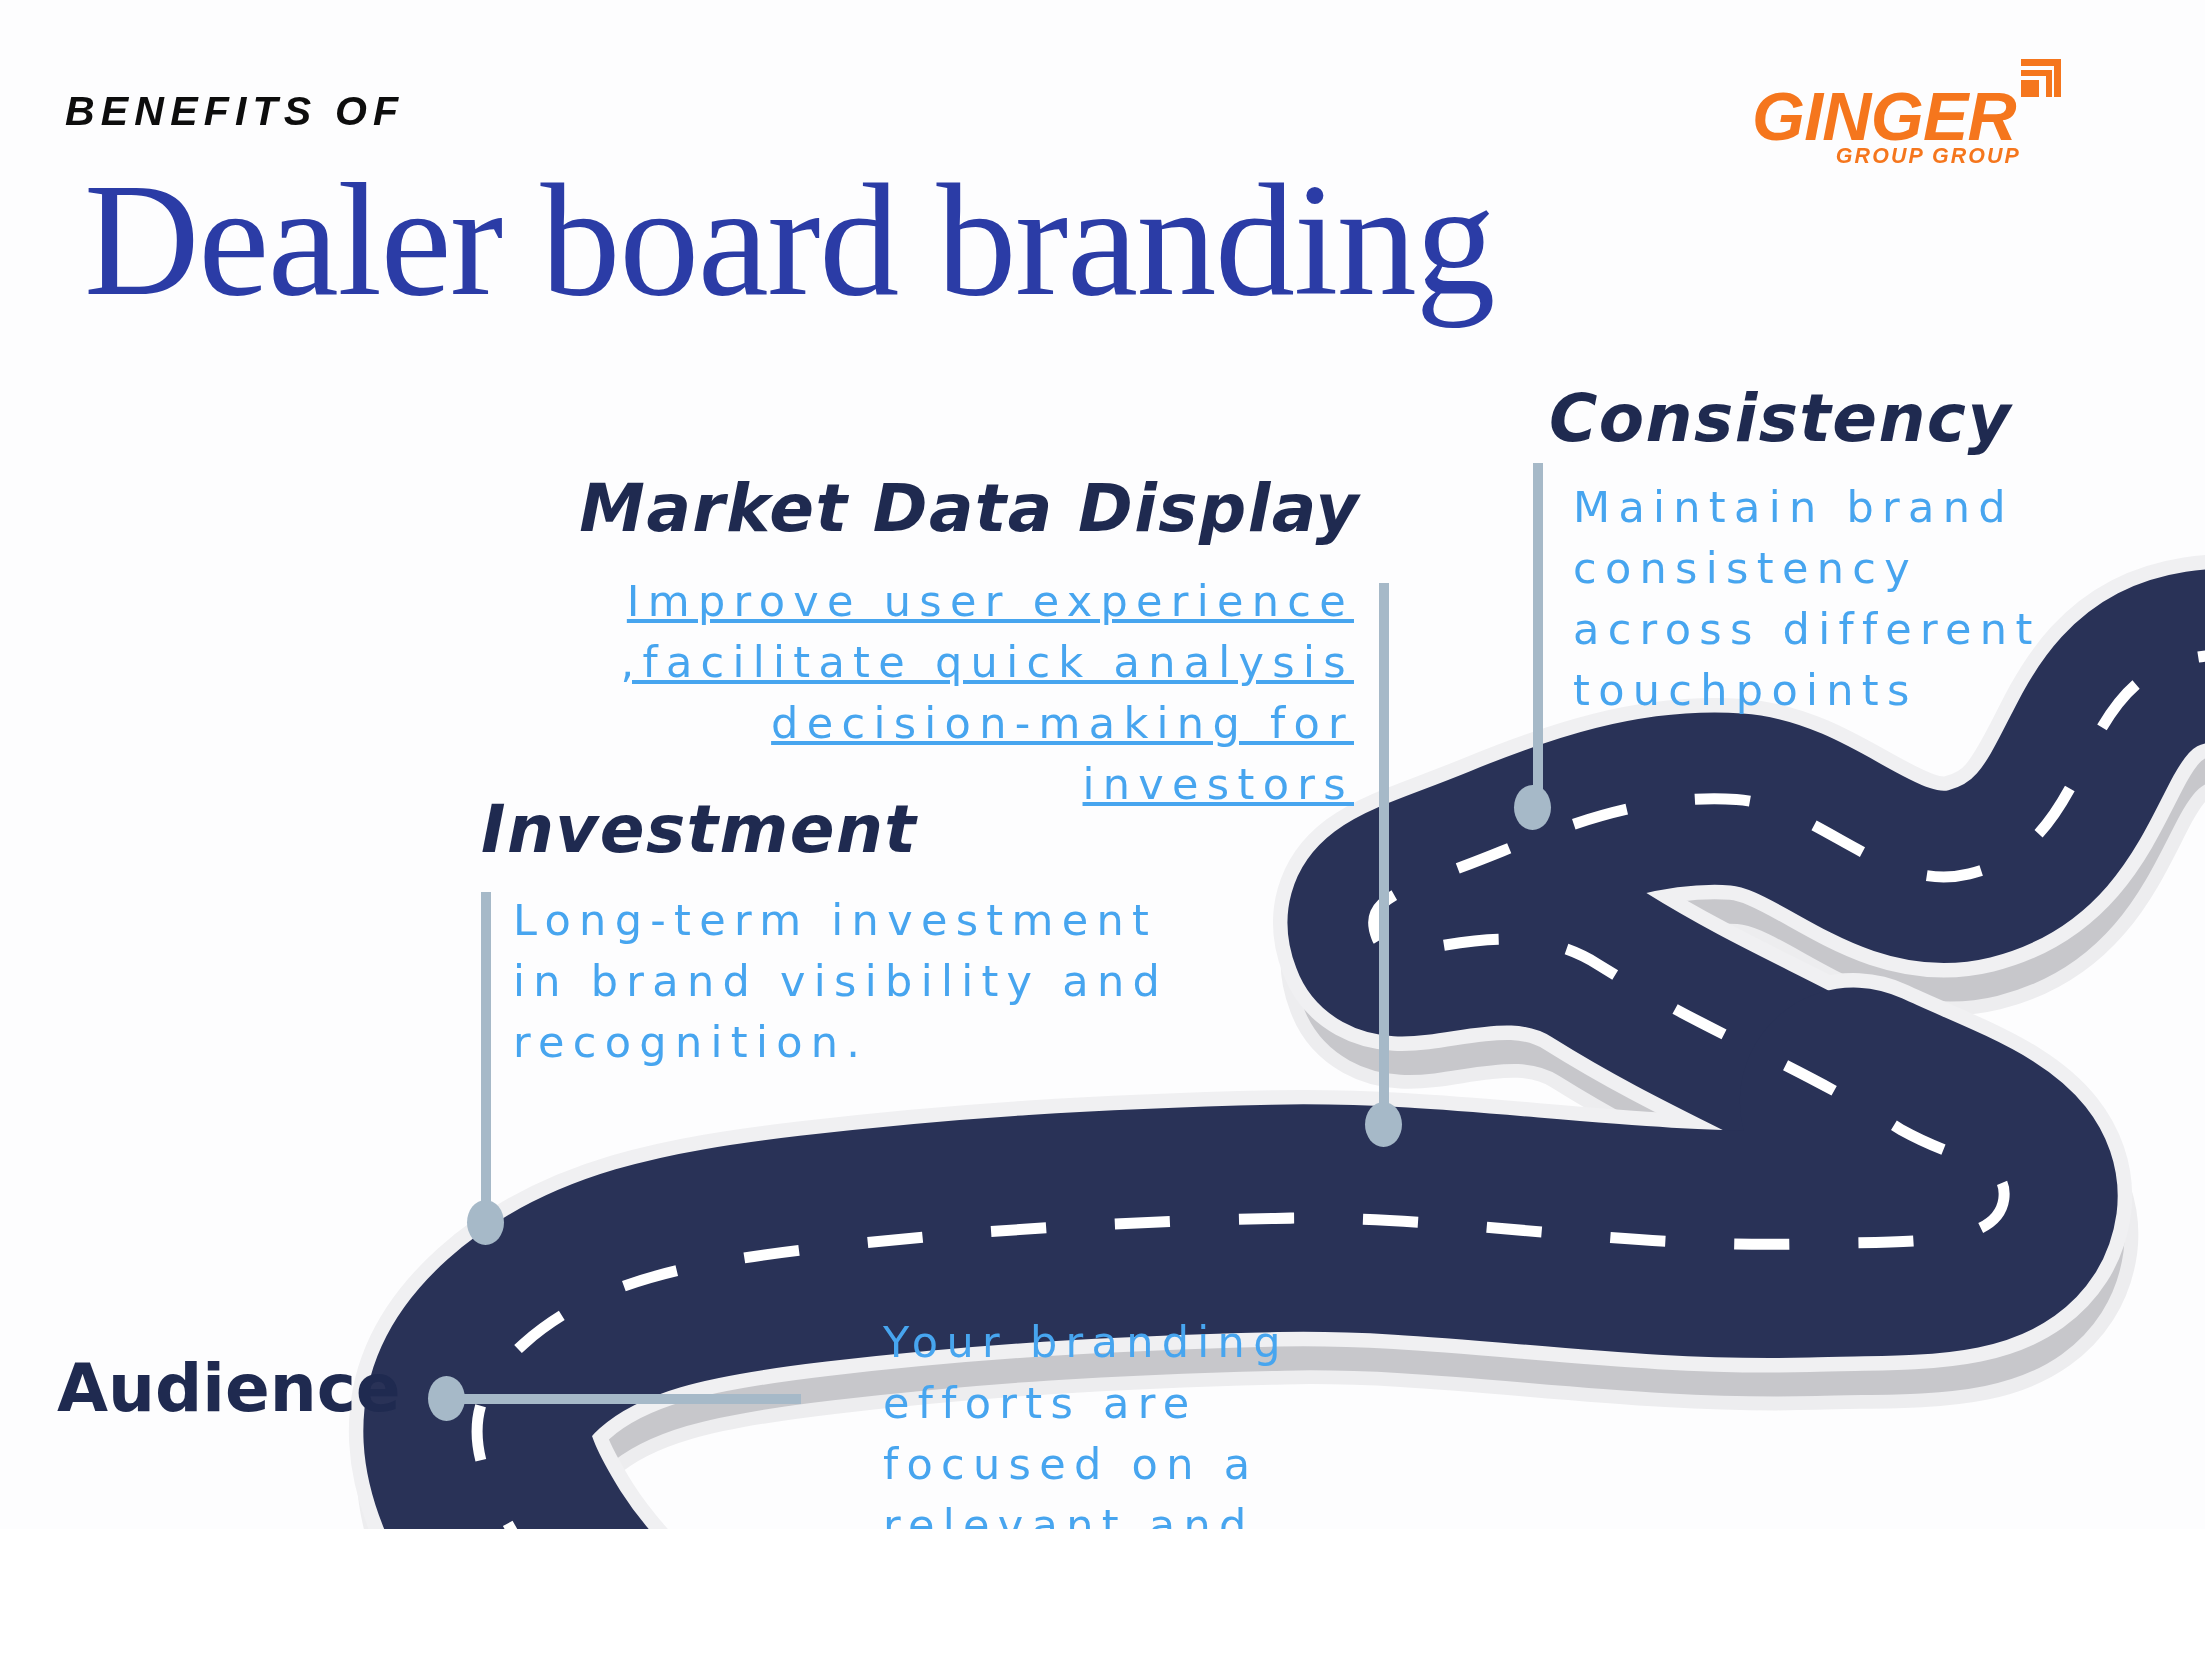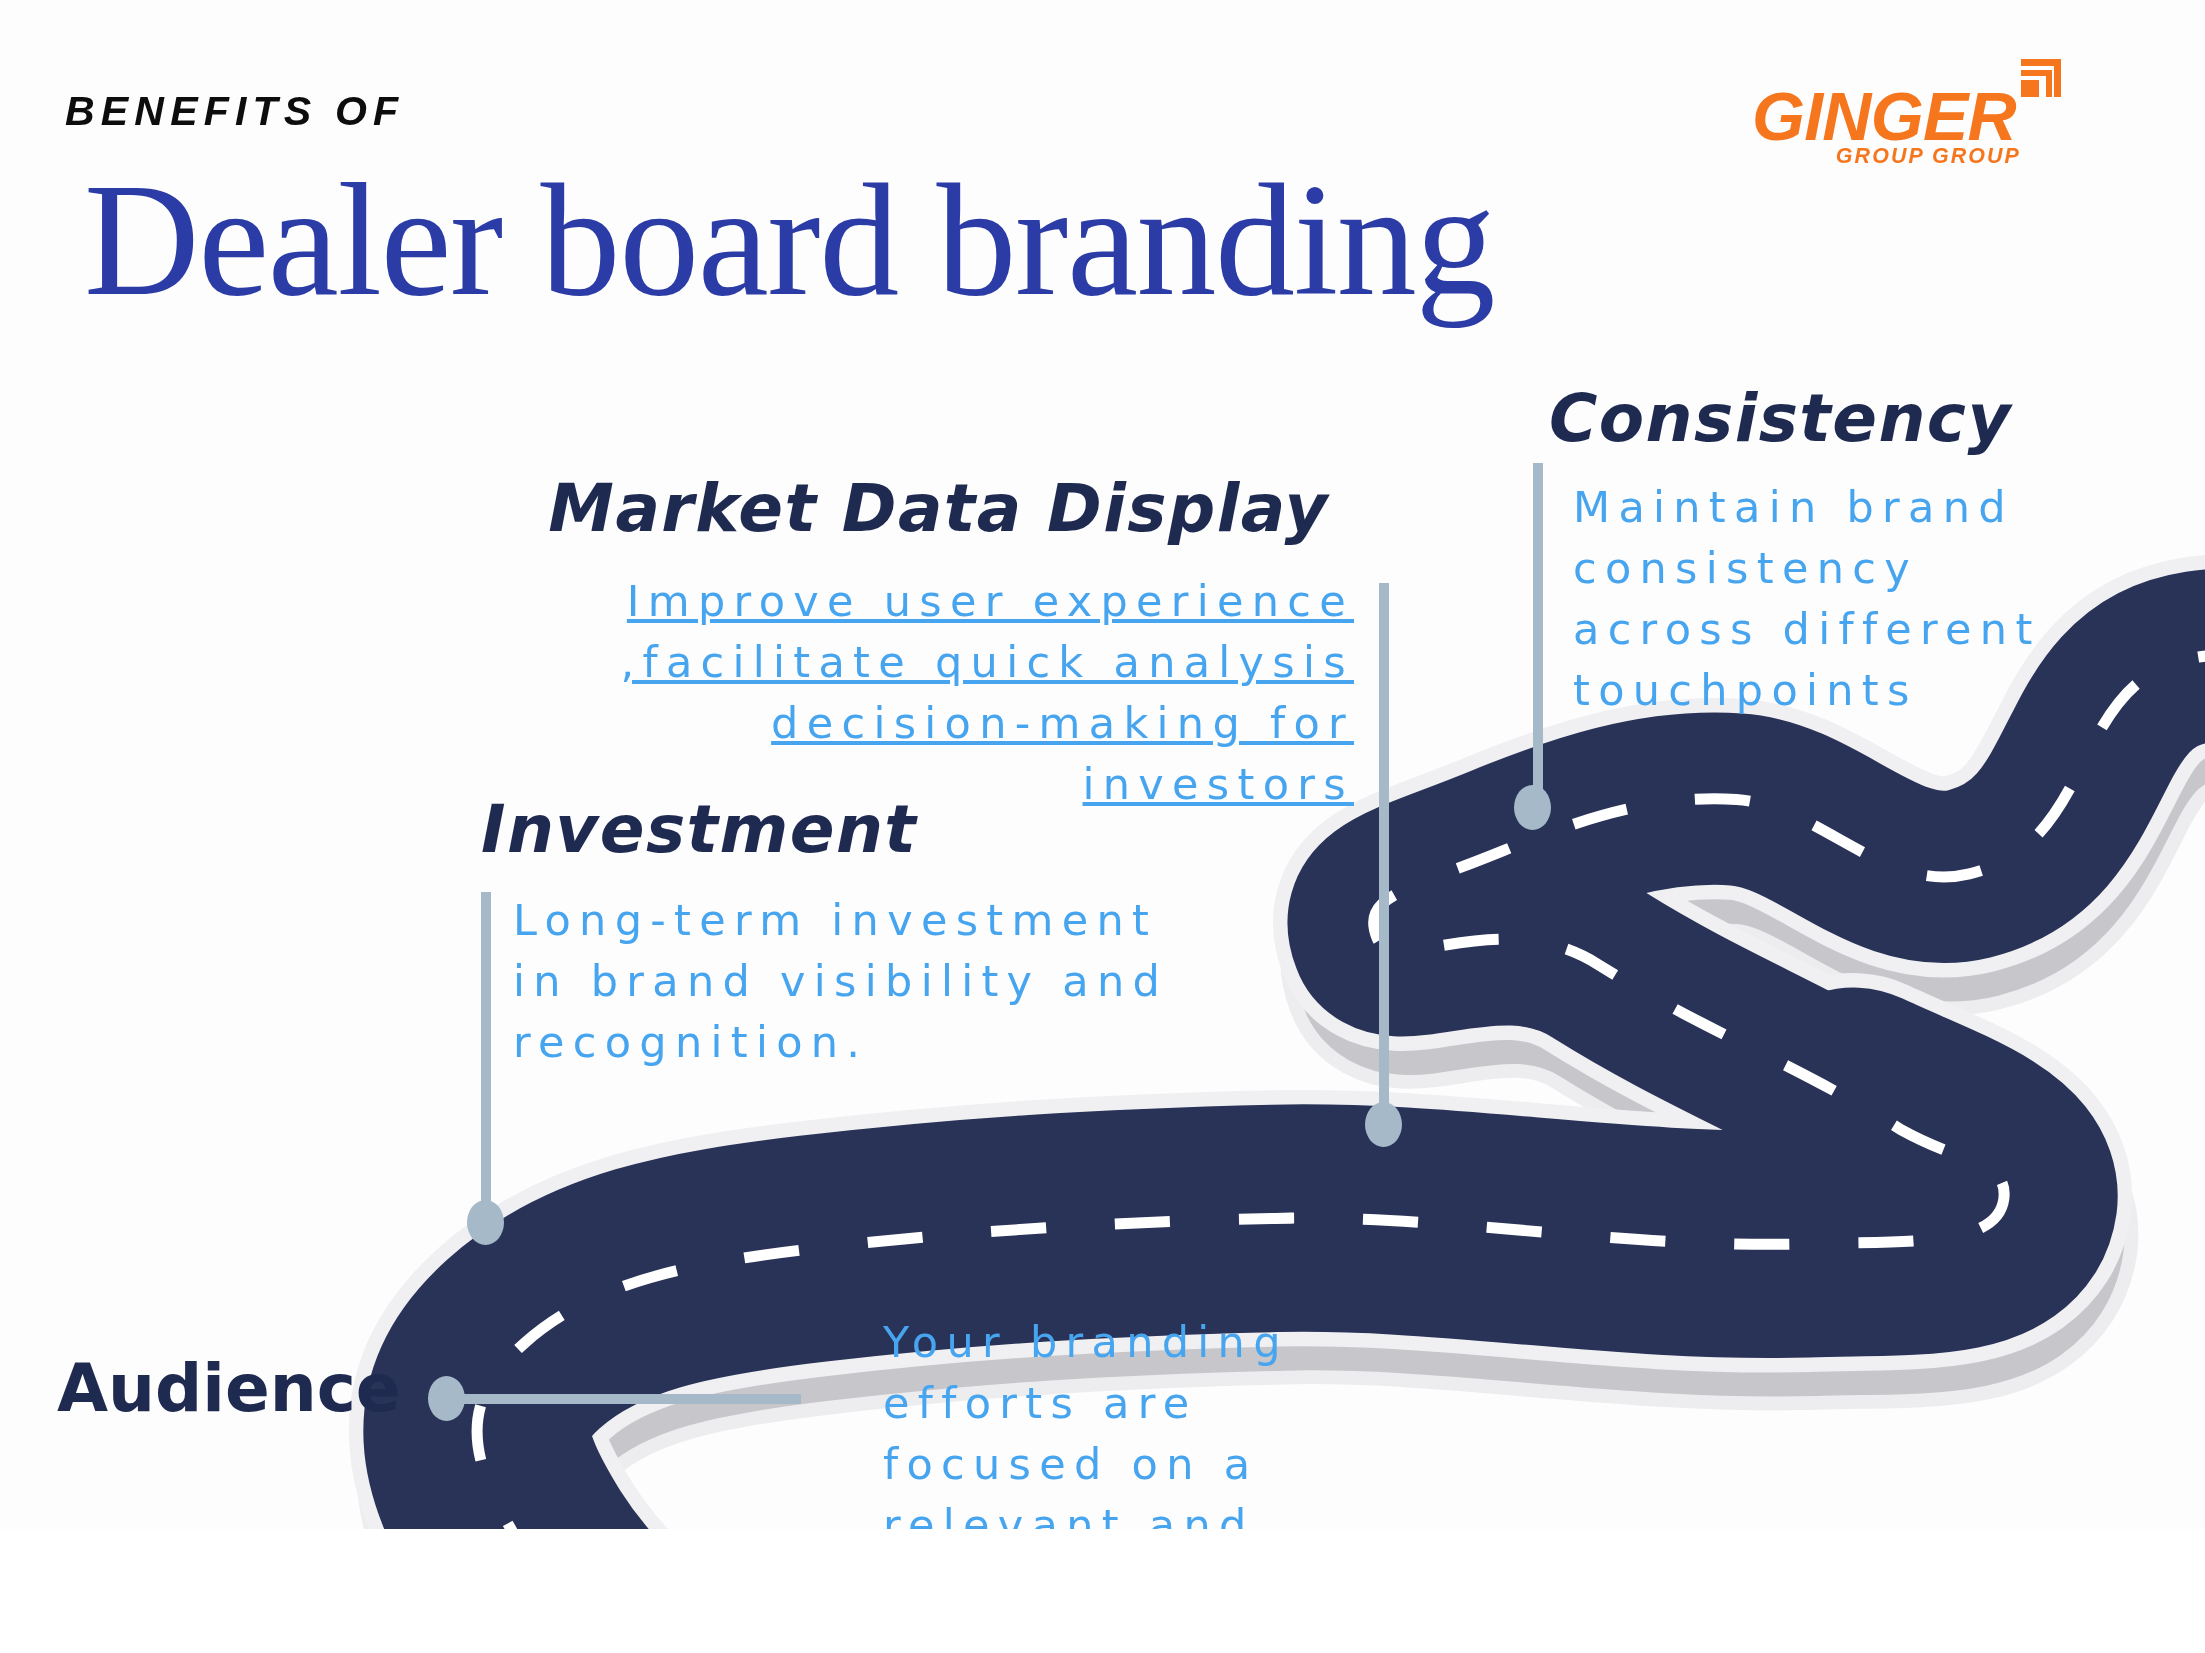--- a/index.html
+++ b/index.html
@@ -40,21 +40,21 @@
   .h-title{
     font-family:"DejaVu Sans",sans-serif;font-weight:bold;font-style:italic;
     font-size:66px;line-height:1;color:#1f2a50;letter-spacing:1.4px;white-space:nowrap;
   }
   .h-body{
     font-family:"DejaVu Sans",sans-serif;font-size:43px;line-height:61px;
     color:#47a5ef;letter-spacing:8.3px;white-space:pre-line;
   }
   .t-consistency{left:1549px;top:386px;}
   .b-consistency{left:1573px;top:477px;}
-  .t-mdd{right:876px;top:476px;}
+  .t-mdd{right:845px;top:476px;}
   .b-mdd{right:851px;top:571px;text-align:right;text-decoration:underline;}
   .t-investment{left:481px;top:797px;}
   .b-investment{left:513px;top:890px;}
   .t-audience{left:57px;top:1356px;font-style:normal;letter-spacing:0px;}
   .b-audience{left:883px;top:1280px;margin-top:32px;}
 
   
   .mline{background:#a6b9c8;}
   .mline-v{width:9.6px;}
   .mline-h{height:9.6px;}

